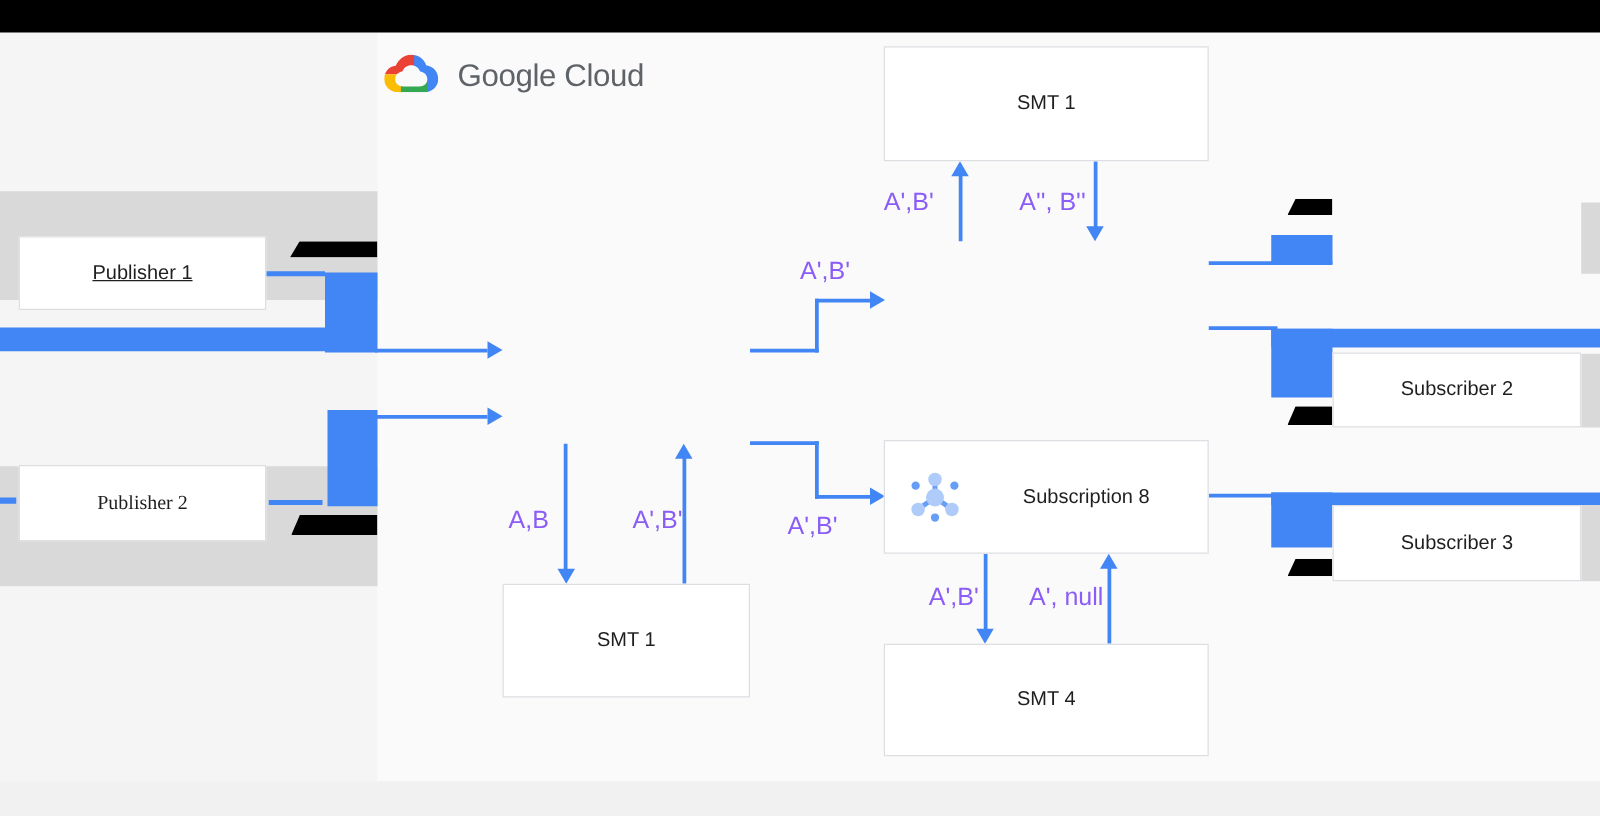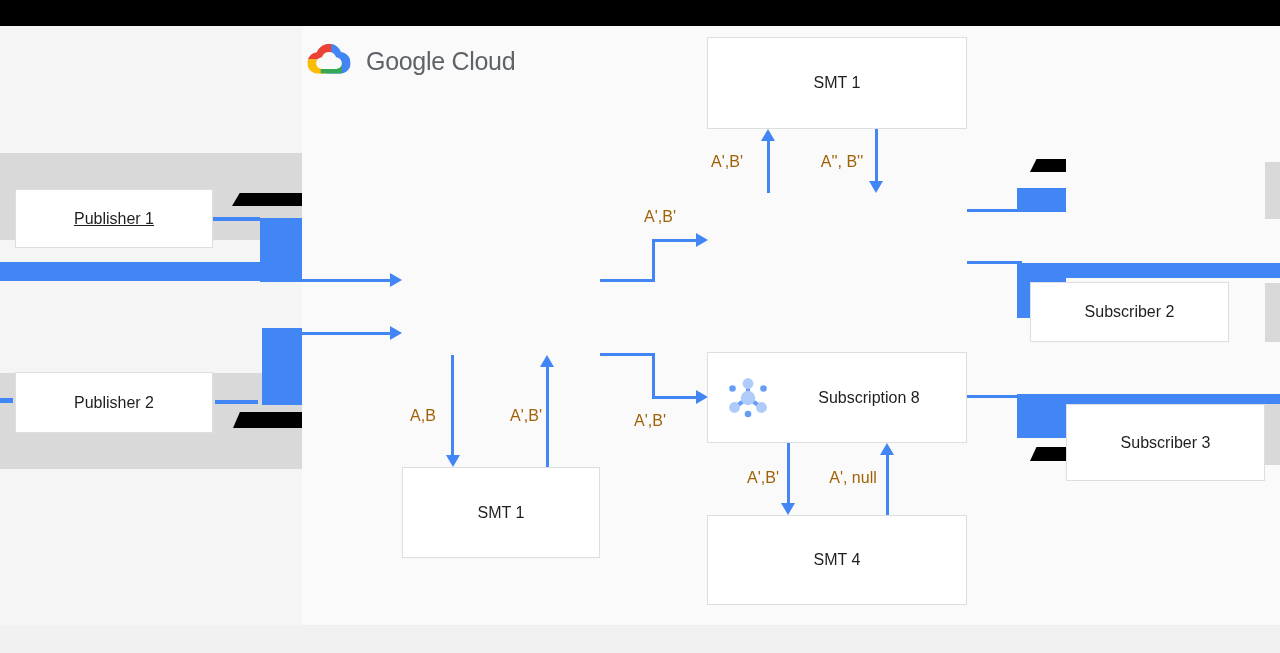--- a/index.html
+++ b/index.html
@@ -14,21 +14,21 @@
   .band{position:absolute;background:#d9d9d9;}
   .blue{position:absolute;background:#4285f4;}
   .blk{position:absolute;background:#000000;}
   .seg{position:absolute;background:#4285f4;}
   .ah-r{position:absolute;width:0;height:0;border-top:7px solid transparent;
         border-bottom:7px solid transparent;border-left:12px solid #4285f4;}
   .ah-d{position:absolute;width:0;height:0;border-left:7px solid transparent;
         border-right:7px solid transparent;border-top:12px solid #4285f4;}
   .ah-u{position:absolute;width:0;height:0;border-left:7px solid transparent;
         border-right:7px solid transparent;border-bottom:12px solid #4285f4;}
-  .elabel{position:absolute;font-size:16px;color:#a16207;white-space:nowrap;
+  .elabel{position:absolute;font-size:20px;color:#8b5cf6;white-space:nowrap;
           transform:translateX(-50%);line-height:22px;}
   .logo-text{position:absolute;left:366px;top:45px;font-size:25px;color:#5f6368;
              letter-spacing:-0.3px;line-height:32px;}
 </style>
 </head>
 <body>
 
 <div id="stage">
 
   <div class="abs" style="left:0;top:26px;width:302px;height:599px;background:#f5f5f5;"></div>
@@ -122,21 +122,21 @@
 
   <div class="blk" style="left:232px;top:193px;width:70px;height:13px;clip-path:polygon(11% 0,100% 0,100% 100%,0 100%);"></div>
   <div class="blk" style="left:233px;top:412px;width:69px;height:16px;clip-path:polygon(10% 0,100% 0,100% 100%,0 100%);"></div>
   <div class="blk" style="left:1030px;top:159px;width:36px;height:13px;clip-path:polygon(18% 0,100% 0,100% 100%,0 100%);"></div>
   <div class="blk" style="left:1030px;top:325px;width:36px;height:15px;clip-path:polygon(18% 0,100% 0,100% 100%,0 100%);"></div>
   <div class="blk" style="left:1030px;top:447px;width:36px;height:14px;clip-path:polygon(18% 0,100% 0,100% 100%,0 100%);"></div>
 
   <div class="box" style="left:15px;top:189px;width:198px;height:59px;text-decoration:underline;">
     <span>Publisher 1</span>
   </div>
-  <div class="box" style="left:15px;top:372px;width:198px;height:61px;">
+  <div class="box" style="left:15px;top:372px;width:198px;height:61px;font-family:Liberation Serif, serif;">
     <span>Publisher 2</span>
   </div>
 
 
   <div class="box" style="left:402px;top:467px;width:198px;height:91px;">
     <span>SMT 1</span>
   </div>
   <div class="box" style="left:707px;top:37px;width:260px;height:92px;">
     <span>SMT 1</span>
   </div>
@@ -155,24 +155,24 @@
       <circle cx="39.5" cy="14.5" r="3.3" fill="#669df6"></circle>
       <circle cx="24" cy="40" r="3.3" fill="#669df6"></circle>
     </svg>
     <span class="lbl-center">Subscription 8</span>
   </div>
 
   <div class="box" style="left:707px;top:515px;width:260px;height:90px;">
     <span>SMT 4</span>
   </div>
 
-  <div class="box" style="left:1030px;top:282px;width:199px;height:60px;">
+  <div class="box" style="left:1066px;top:282px;width:199px;height:60px;">
     <span>Subscriber 2</span>
   </div>
-  <div class="box" style="left:1066px;top:404px;width:199px;height:77px;">
+  <div class="box" style="left:1066px;top:404px;width:199px;height:61px;">
     <span>Subscriber 3</span>
   </div>
 
   <div class="elabel" style="left:660px;top:206px;">A',B'</div>
   <div class="elabel" style="left:650px;top:410px;">A',B'</div>
   <div class="elabel" style="left:423px;top:405px;text-align:center;">A,B</div>
   <div class="elabel" style="left:526px;top:405px;">A',B'</div>
   <div class="elabel" style="left:727px;top:151px;">A',B'</div>
   <div class="elabel" style="left:842px;top:151px;">A'', B''</div>
   <div class="elabel" style="left:763px;top:467px;">A',B'</div>

